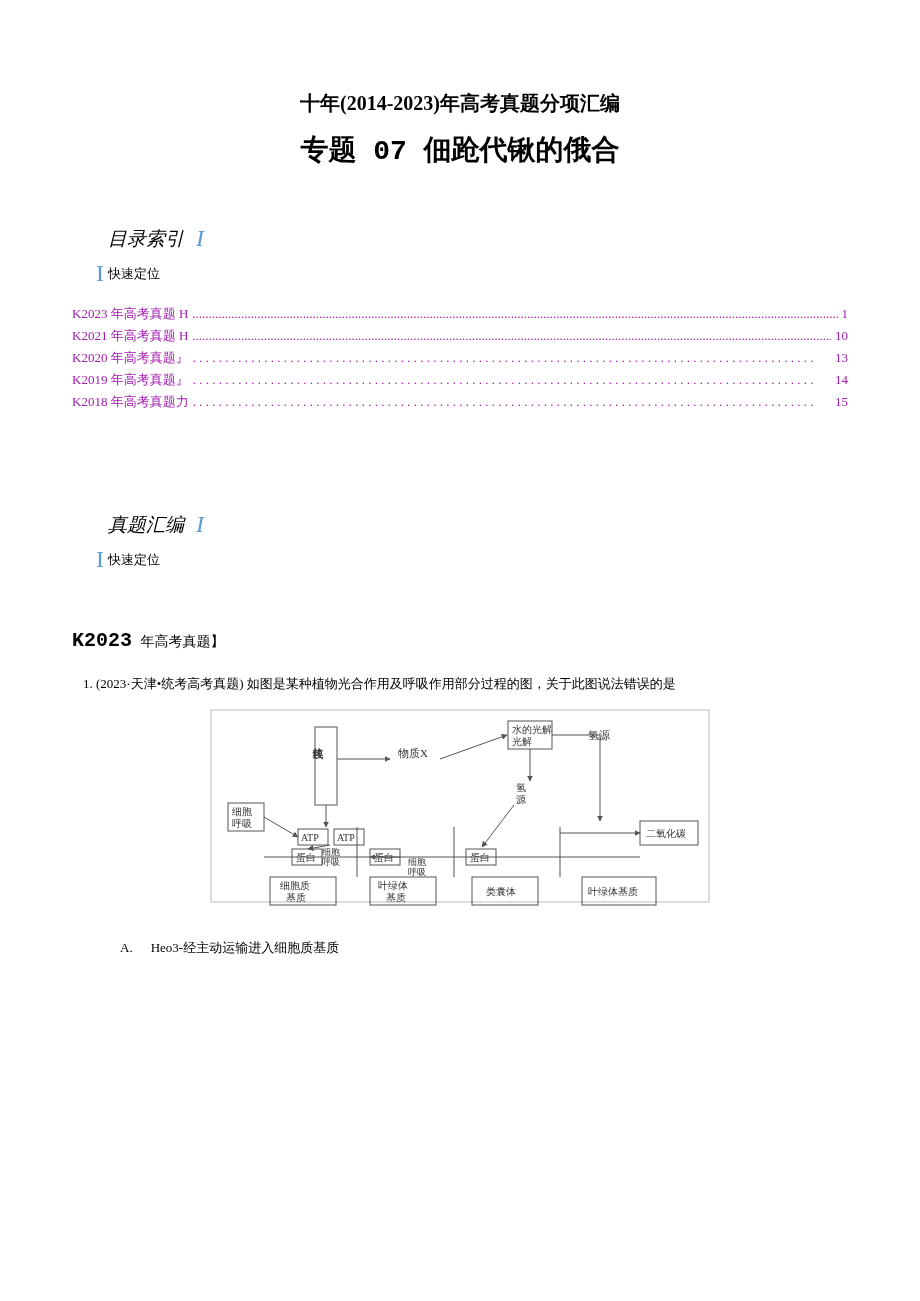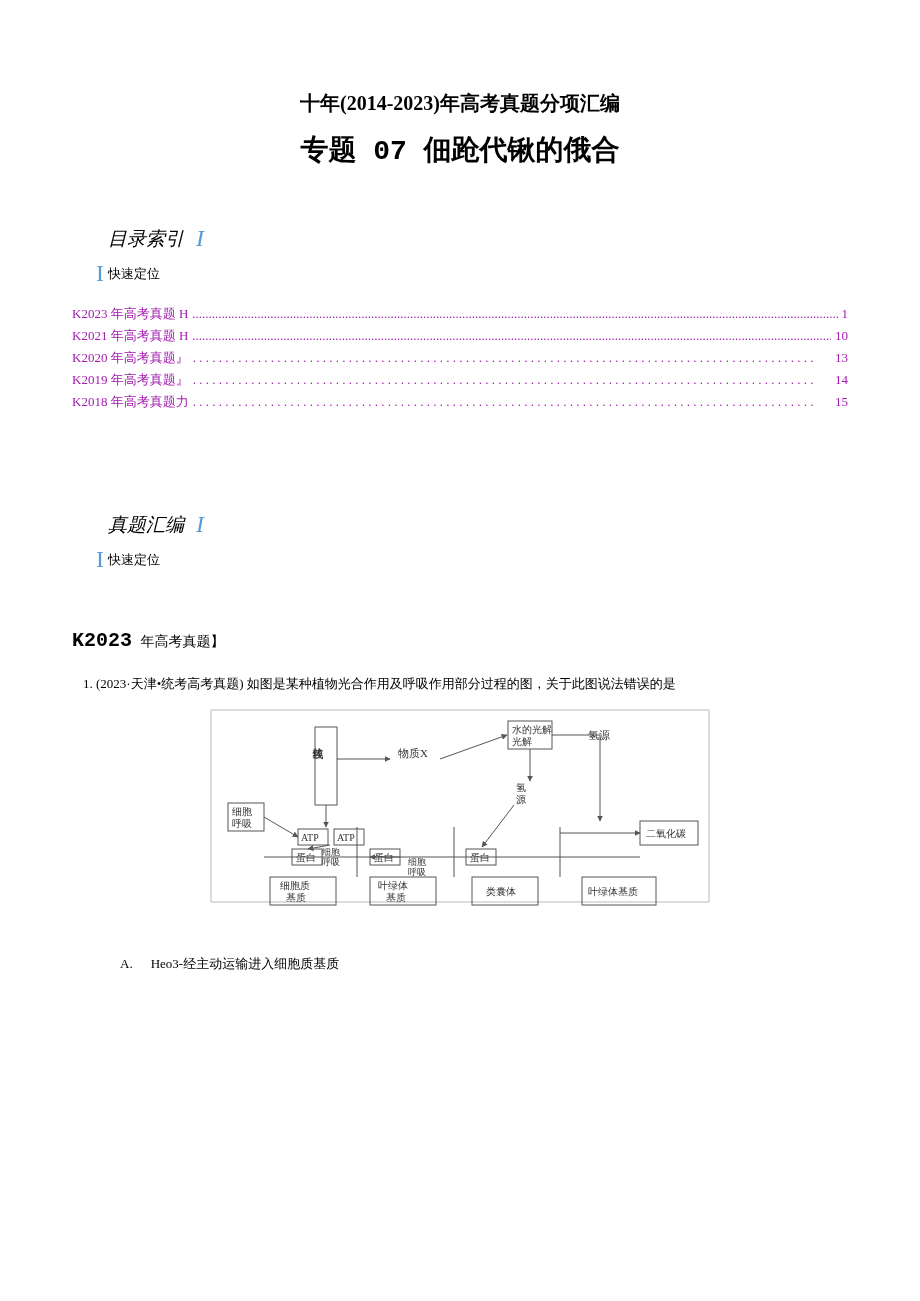--- a/index.html
+++ b/index.html
@@ -93,21 +93,20 @@
   }
 
   .diagram-wrap {
     display: flex;
     justify-content: center;
     margin-top: 14px;
   }
   svg.diagram { display: block; }
 
   .option-row {
-    margin-top: 16px;
     margin-left: 48px;
     font-size: 13px;
   }
   .option-letter {
     font-family: "Times New Roman", serif;
     margin-right: 18px;
   }
 </style>
 </head>
 <body>

